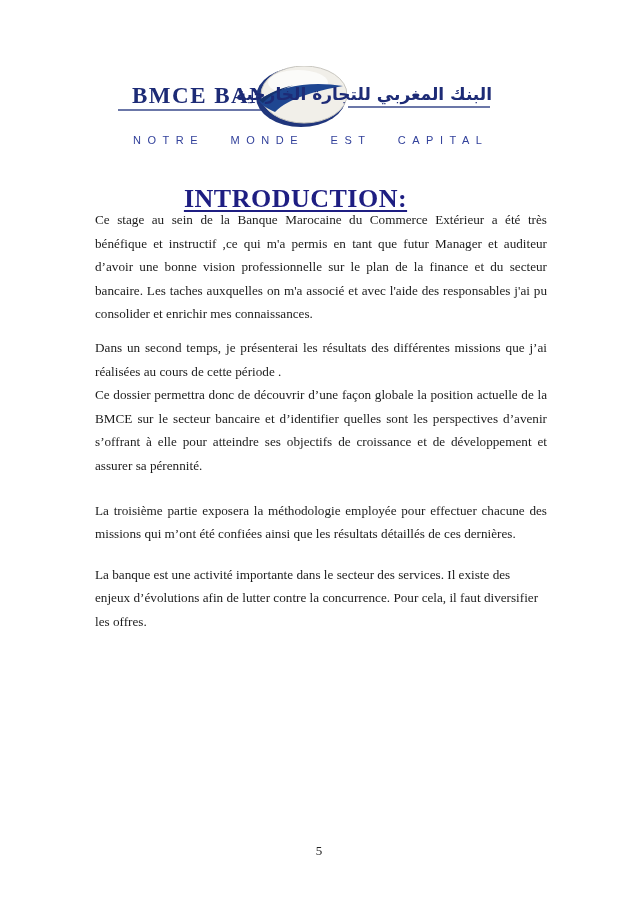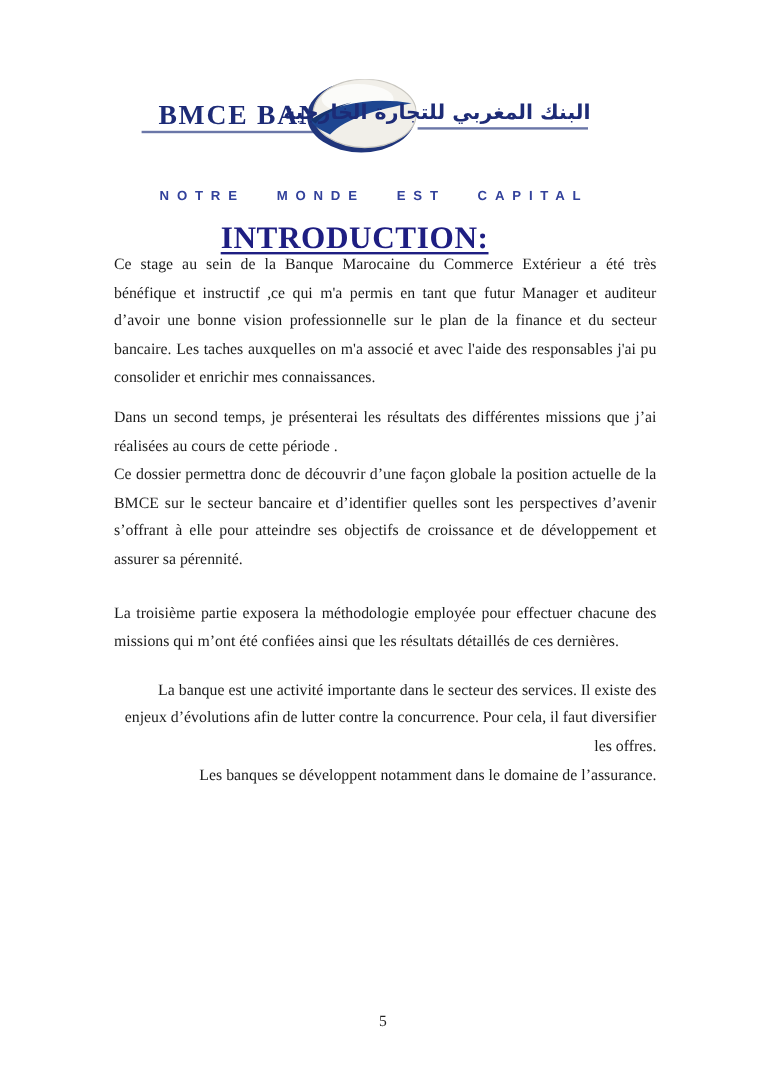--- a/index.html
+++ b/index.html
@@ -27,23 +27,23 @@
   .globe { position:absolute; left:255px; top:66px; width:92px; height:63px; }
   .arabic-name {
     position:absolute; left:372px; top:84px; width:120px;
     direction:rtl; text-align:left;
     font-family:"DejaVu Sans", sans-serif;
     font-weight:bold; font-size:17px; color:#1d2b76; white-space:nowrap;
   }
   .tagline {
     position:absolute; left:133px; top:134px;
     font-family:"Liberation Sans", sans-serif;
-    font-weight:bold; font-size:11px;
+    font-weight:normal; font-size:11px;
     letter-spacing:6.5px; word-spacing:17px;
-    color:#32419b; white-space:nowrap;margin-top:24px;
+    color:#32419b; white-space:nowrap;
   }
 
   
   .doc-title {
     position:absolute; top:184px; left:0; width:591px;
     text-align:center;
   }
   .doc-title span {
     font-family:"Liberation Serif", serif;
     font-weight:bold; font-size:26px; letter-spacing:0.5px;
@@ -54,21 +54,21 @@
   }
 
   
   .content {
     position:absolute; left:95px; top:208px; width:452px;
     font-size:13.2px; line-height:23.6px;
     color:#1c1c1c;
   }
   .content p { margin:0; }
   .content p.just { text-align:justify; }
-  .content p.left { text-align:right; }
+  .content p.left { text-align:left; }
   .gap-s  { margin-bottom:10px !important; }
   .gap-m  { margin-bottom:21px !important; }
   .gap-m2 { margin-bottom:17px !important; }
 
   
   .page-number {
     position:absolute; top:843px; left:0; width:638px;
     text-align:center; font-size:13px; color:#222;
   }
 </style>
@@ -99,18 +99,17 @@
   <div class="doc-title">
     <span>INTRODUCTION:</span>
   </div>
 
   <div class="content">
     <p class="just gap-s">Ce stage  au sein de la Banque Marocaine du Commerce Extérieur a été très bénéfique et instructif ,ce qui m'a permis  en tant que futur Manager et  auditeur  d’avoir une bonne vision professionnelle sur le plan de la finance et du secteur bancaire. Les taches auxquelles on m'a associé et avec l'aide des responsables j'ai pu consolider et enrichir mes connaissances.</p>
     <p class="just">Dans un second temps, je présenterai les résultats des différentes missions que j’ai réalisées au cours de cette période .</p>
     <p class="just gap-m">Ce dossier permettra donc de découvrir d’une façon globale la position actuelle de la BMCE  sur  le secteur bancaire et  d’identifier quelles sont les perspectives d’avenir s’offrant à elle pour atteindre ses objectifs de croissance et de développement et assurer sa pérennité.</p>
     <p class="just gap-m2">La troisième partie exposera la méthodologie employée pour effectuer chacune des missions qui m’ont été confiées ainsi que les résultats détaillés de ces dernières.</p>
     <p class="left">La banque est une activité importante dans le secteur des services. Il existe des enjeux d’évolutions afin de lutter contre la concurrence. Pour cela, il faut diversifier les offres.</p>
-    <p class="left">Les banques se développent notamment dans le domaine de l’assurance.</p>
   </div>
 
   <div class="page-number">5</div>
 
 </div>
 
 </body></html>

